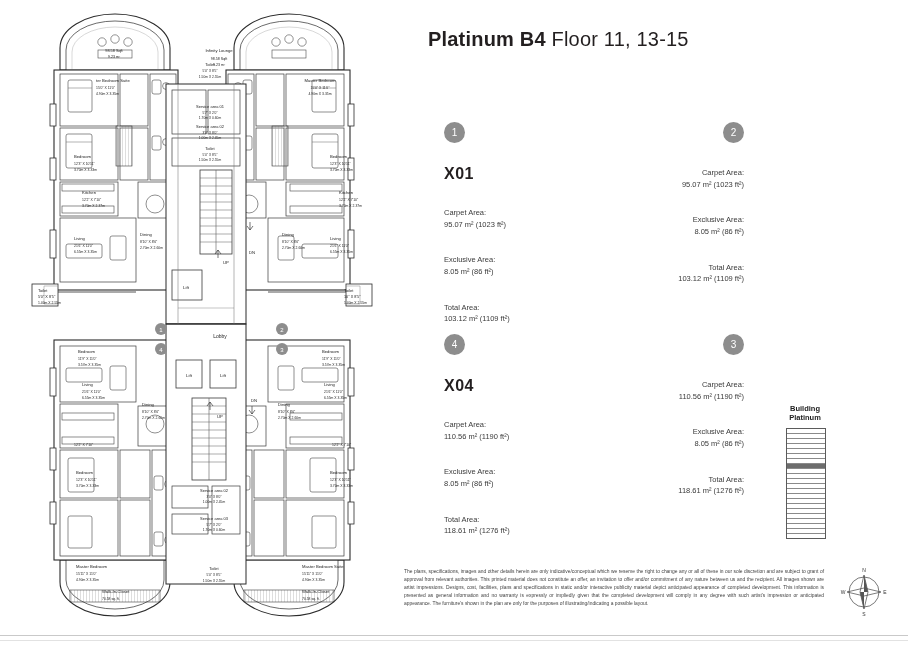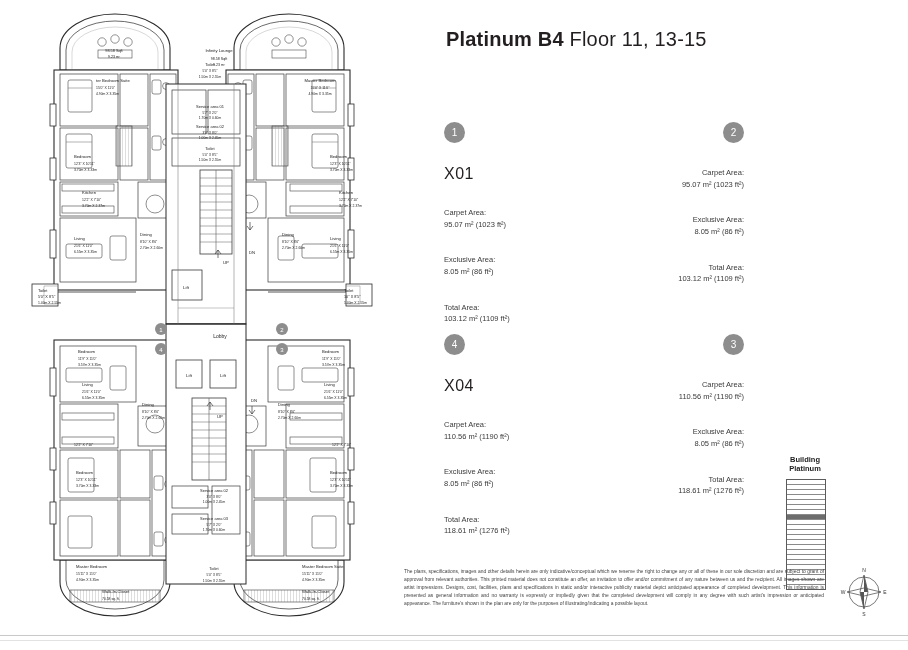--- a/index.html
+++ b/index.html
@@ -51,21 +51,21 @@
   
   .info {
     position: absolute;
     left: 404px;
     top: 0;
     width: 504px;
     height: 650px;
   }
   .title {
     position: absolute;
-    left: 42px;
+    left: 24px;
     top: 28px;
     font-size: 20px;
     letter-spacing: 0.2px;
     white-space: nowrap;
   }
   .title .strong { font-weight: bold; }
   .title .light { font-weight: normal; }
 
   .unit-grid {
     position: absolute;
@@ -90,37 +90,37 @@
     color: #ffffff;
     font-size: 10px;
     line-height: 21px;
     text-align: center;
     display: inline-block;
   }
   .unit.u2 .badge, .unit.u3 .badge { }
   .unit-code {
     margin-top: 22px;
     font-size: 16px;
-    font-weight: normal;
+    font-weight: bold;
     letter-spacing: 0.5px;
   }
   .metric {
     margin-top: 24px;
     font-size: 7.5px;
     line-height: 1.55;
     color: #3a3a3a;
   }
   .metric .lbl { display: block; }
   .metric .val { display: block; }
 
   
   .elev {
     position: absolute;
     left: 372px;
-    top: 455px;
+    top: 404px;
     width: 58px;
   }
   .elev-title {
     font-size: 7.5px;
     font-weight: bold;
     line-height: 1.25;
     text-align: center;
     color: #222;
   }
   .elev-stack {

